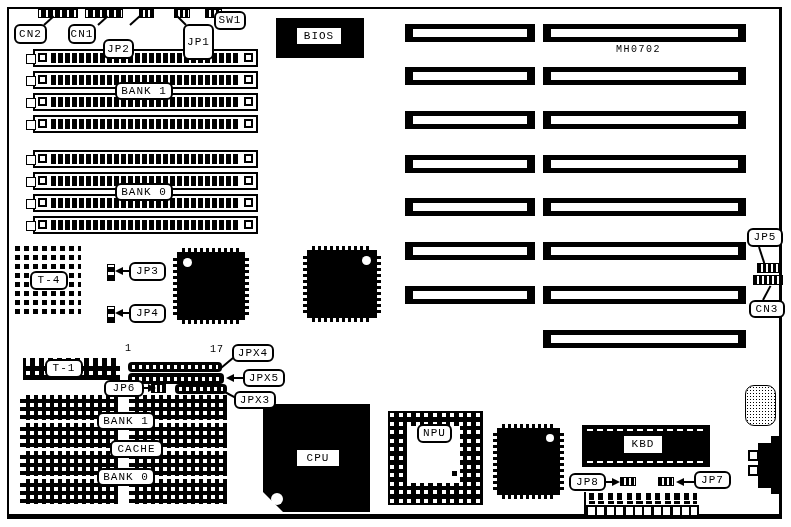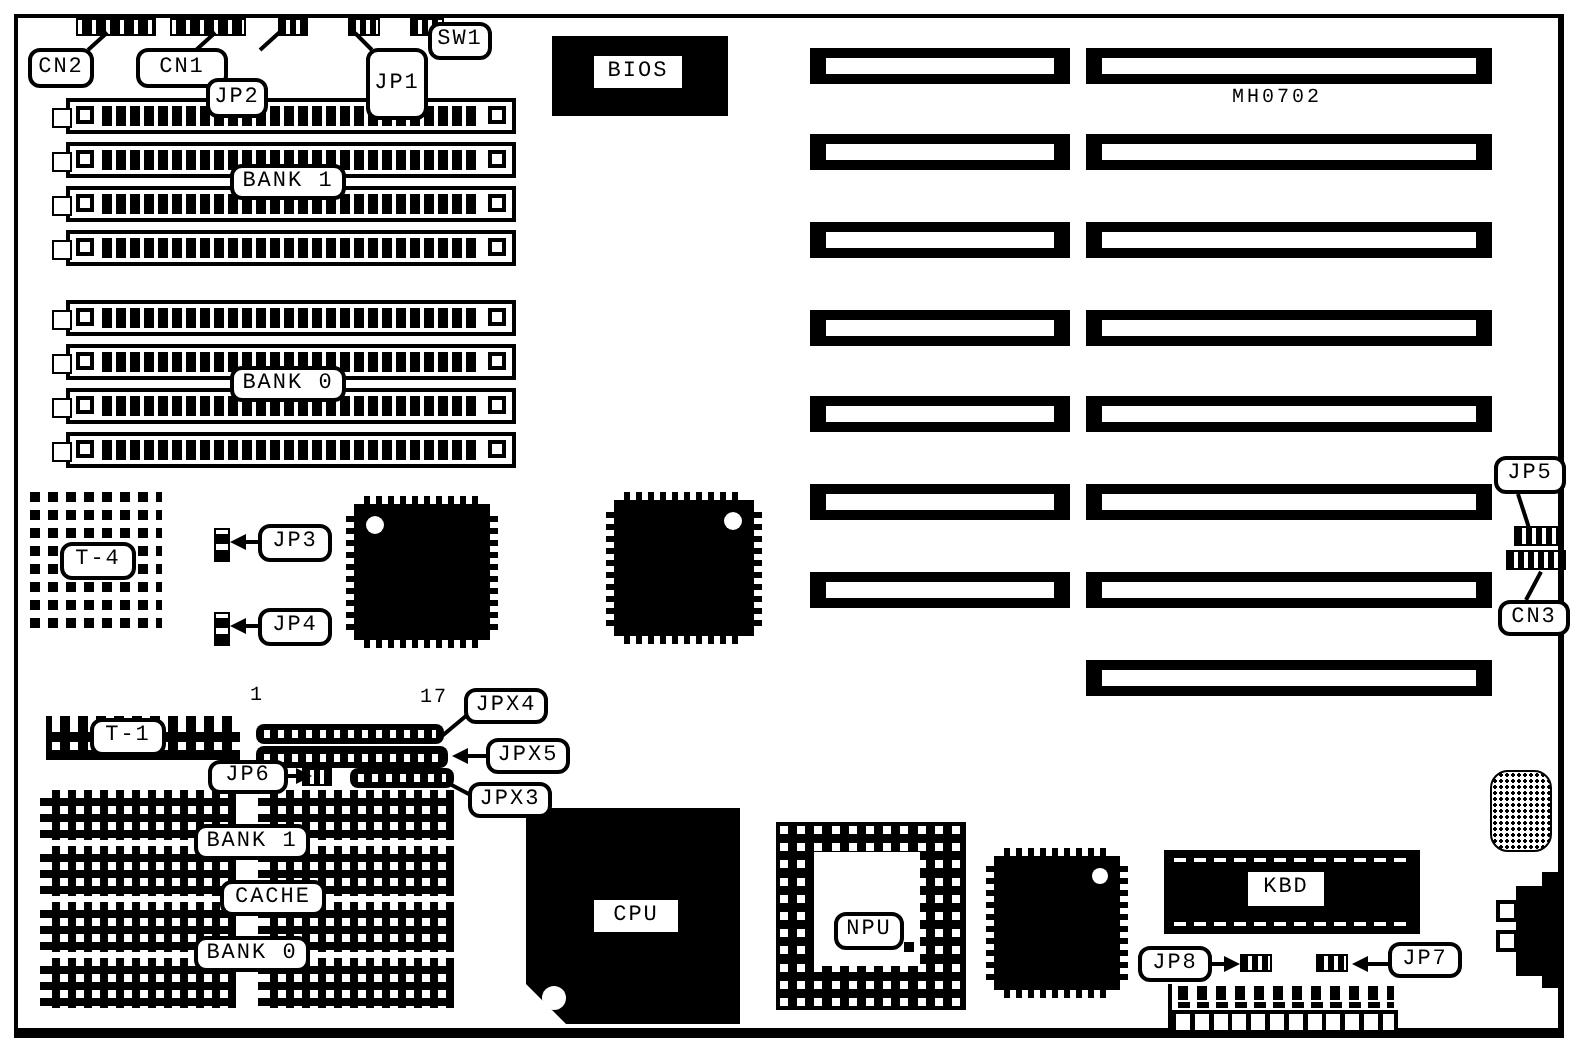--- a/index.html
+++ b/index.html
@@ -87,21 +87,21 @@
   <div class="abs hjump" style="left:174px;top:9px;width:16px;height:9px"></div>
   <div class="abs hjump" style="left:205px;top:9px;width:17px;height:9px"></div>
 
   <div class="abs tl" style="left:44px;top:24px;width:13px;transform:rotate(-42deg)"></div>
   <div class="abs tl" style="left:98px;top:24px;width:13px;transform:rotate(-42deg)"></div>
   <div class="abs tl" style="left:130px;top:24px;width:13px;transform:rotate(-42deg)"></div>
   <div class="abs tl" style="left:186px;top:24px;width:12px;transform:rotate(-135deg)"></div>
   <div class="abs tl" style="left:229px;top:21px;width:12px;transform:rotate(-125deg)"></div>
 
   <div class="abs co" style="left:14px;top:24px;width:33px;height:20px">CN2</div>
-  <div class="abs co" style="left:68px;top:24px;width:46px;height:20px">CN1</div>
+  <div class="abs co" style="left:68px;top:24px;width:28px;height:20px">CN1</div>
   <div class="abs co" style="left:103px;top:39px;width:31px;height:20px">JP2</div>
   <div class="abs co" style="left:183px;top:24px;width:31px;height:36px">JP1</div>
   <div class="abs co" style="left:214px;top:11px;width:32px;height:19px">SW1</div>
 
   <div class="abs blk" style="left:276px;top:18px;width:88px;height:40px"></div>
   <div class="abs chiplab" style="left:297px;top:28px;width:44px;height:16px">BIOS</div>
 
   <div class="abs simm" style="top:49px">
       <i class="tab"></i>
       <i class="bar"></i>
@@ -230,21 +230,21 @@
   <div class="abs co" style="left:97px;top:468px;width:58px;height:18px">BANK 0</div>
 
   <div class="abs blk" style="left:263px;top:404px;width:107px;height:108px;clip-path:polygon(0 0,100% 0,100% 100%,20px 100%,0 calc(100% - 20px))"></div>
   <div class="abs dotw" style="left:271px;top:493px;width:12px;height:12px"></div>
   <div class="abs chiplab" style="left:297px;top:450px;width:42px;height:16px">CPU</div>
 
   <div class="abs pga" style="left:388px;top:411px;width:95px;height:94px">
     <i class="grid"></i>
     <i class="center" style="left:19px;top:15px;width:53px;height:57px"></i>
   </div>
-  <div class="abs co" style="left:417px;top:456px;width:35px;height:19px">NPU</div>
+  <div class="abs co" style="left:417px;top:424px;width:35px;height:19px">NPU</div>
   <div class="abs blk" style="left:452px;top:471px;width:5px;height:5px;z-index:6"></div>
 
   <div class="abs qfp" style="left:497px;top:428px;width:63px;height:67px">
     <i class="pt"></i>
       <i class="pb"></i>
       <i class="pl"></i>
       <i class="pr"></i>
     <i class="abs dotw" style="right:6px;top:6px;width:8px;height:8px"></i>
   </div>
 

